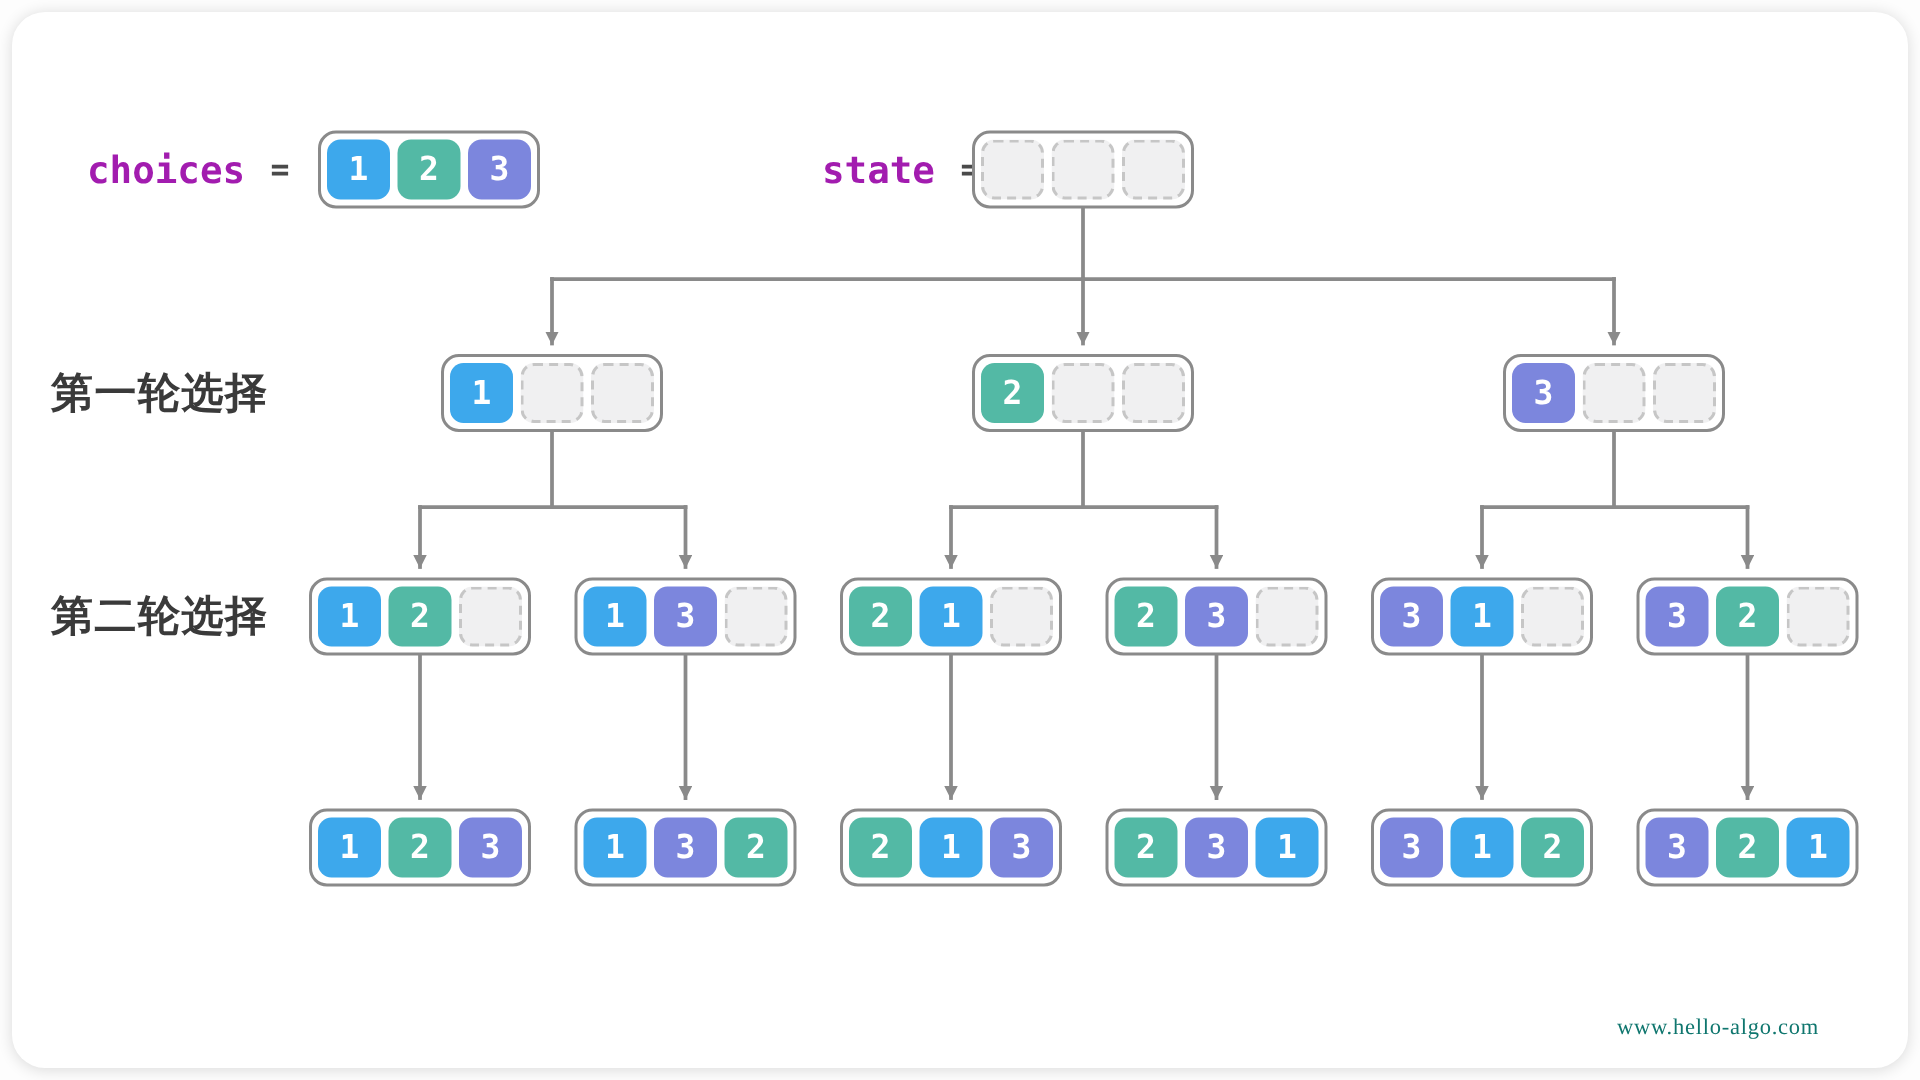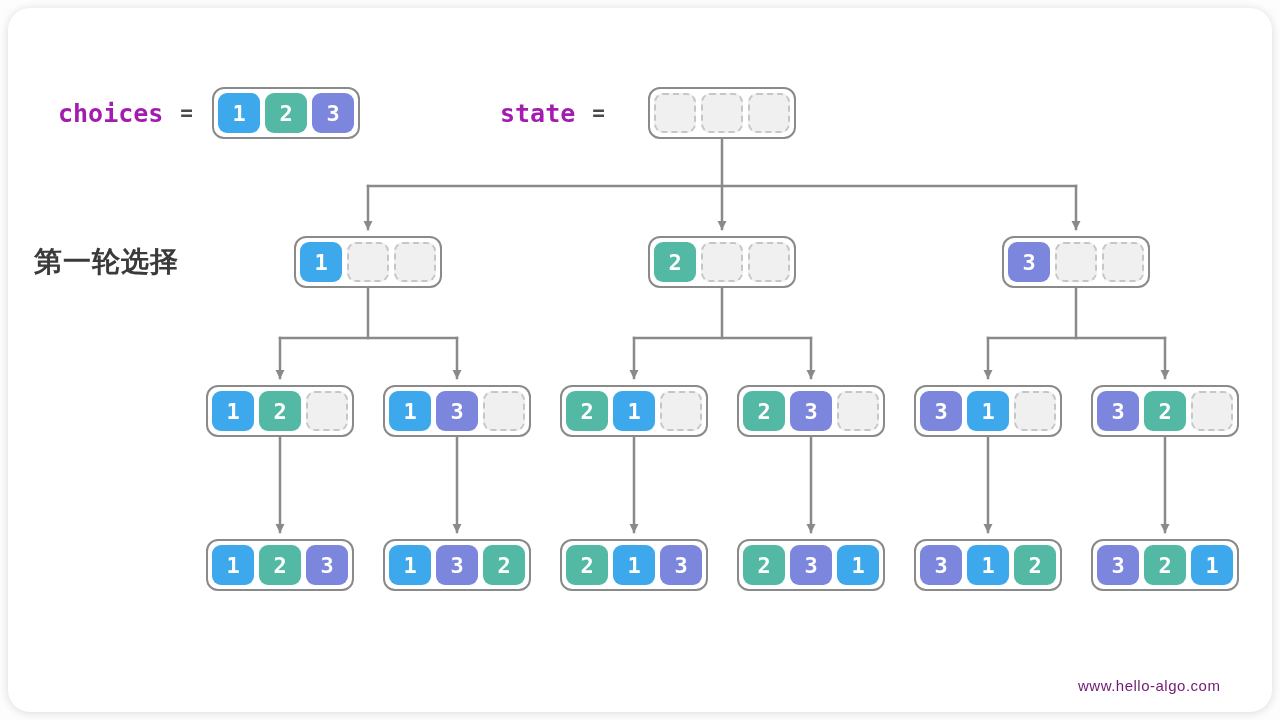--- a/index.html
+++ b/index.html
@@ -85,23 +85,23 @@
   }
   .cell.empty {
     background: #f0f0f1;
     border: 2px dashed #c6c6c6;
   }
 
   .watermark {
     position: absolute;
     left: 1078px;
     top: 677px;
-    font-family: Liberation Sans, sans-serif;
+    font-family: Liberation Serif, serif;
     font-size: 15px;
-    color: #701a75;
+    color: #0f766e;
     letter-spacing: 0.5px;
   }
 </style>
 </head>
 <body>
 
 <div id="stage">
   <div class="card"></div>
 
   <svg id="arrows" width="1280" height="720">
@@ -135,26 +135,27 @@
         <path d="M988 437 V532" marker-end="url(#ah)"></path>
         <path d="M1165 437 V532" marker-end="url(#ah)"></path>
       </g>
   </svg>
 
   <div class="hdr-group" style="left:58px">
     <span class="code-label">choices</span>
     <span class="equals">=</span>
   </div>
 
-  <div class="hdr-group" style="left:500px">
+  <div class="hdr-group" style="left:548px">
     <span class="code-label">state</span>
     <span class="equals">=</span>
   </div>
 
   <div class="row-label" style="top:236px">第一轮选择</div>
+  <div class="row-label" style="top:385px">第二轮选择</div>
 
   <div id="boxes">
       <div class="state-box" style="left: 212px; top: 87px;">
         <div class="cell" style="background: rgb(61, 168, 236);">1</div>
         <div class="cell" style="background: rgb(83, 185, 165);">2</div>
         <div class="cell" style="background: rgb(124, 134, 221);">3</div>
       </div>
       <div class="state-box" style="left: 648px; top: 87px;">
         <div class="cell empty"></div>
         <div class="cell empty"></div>

